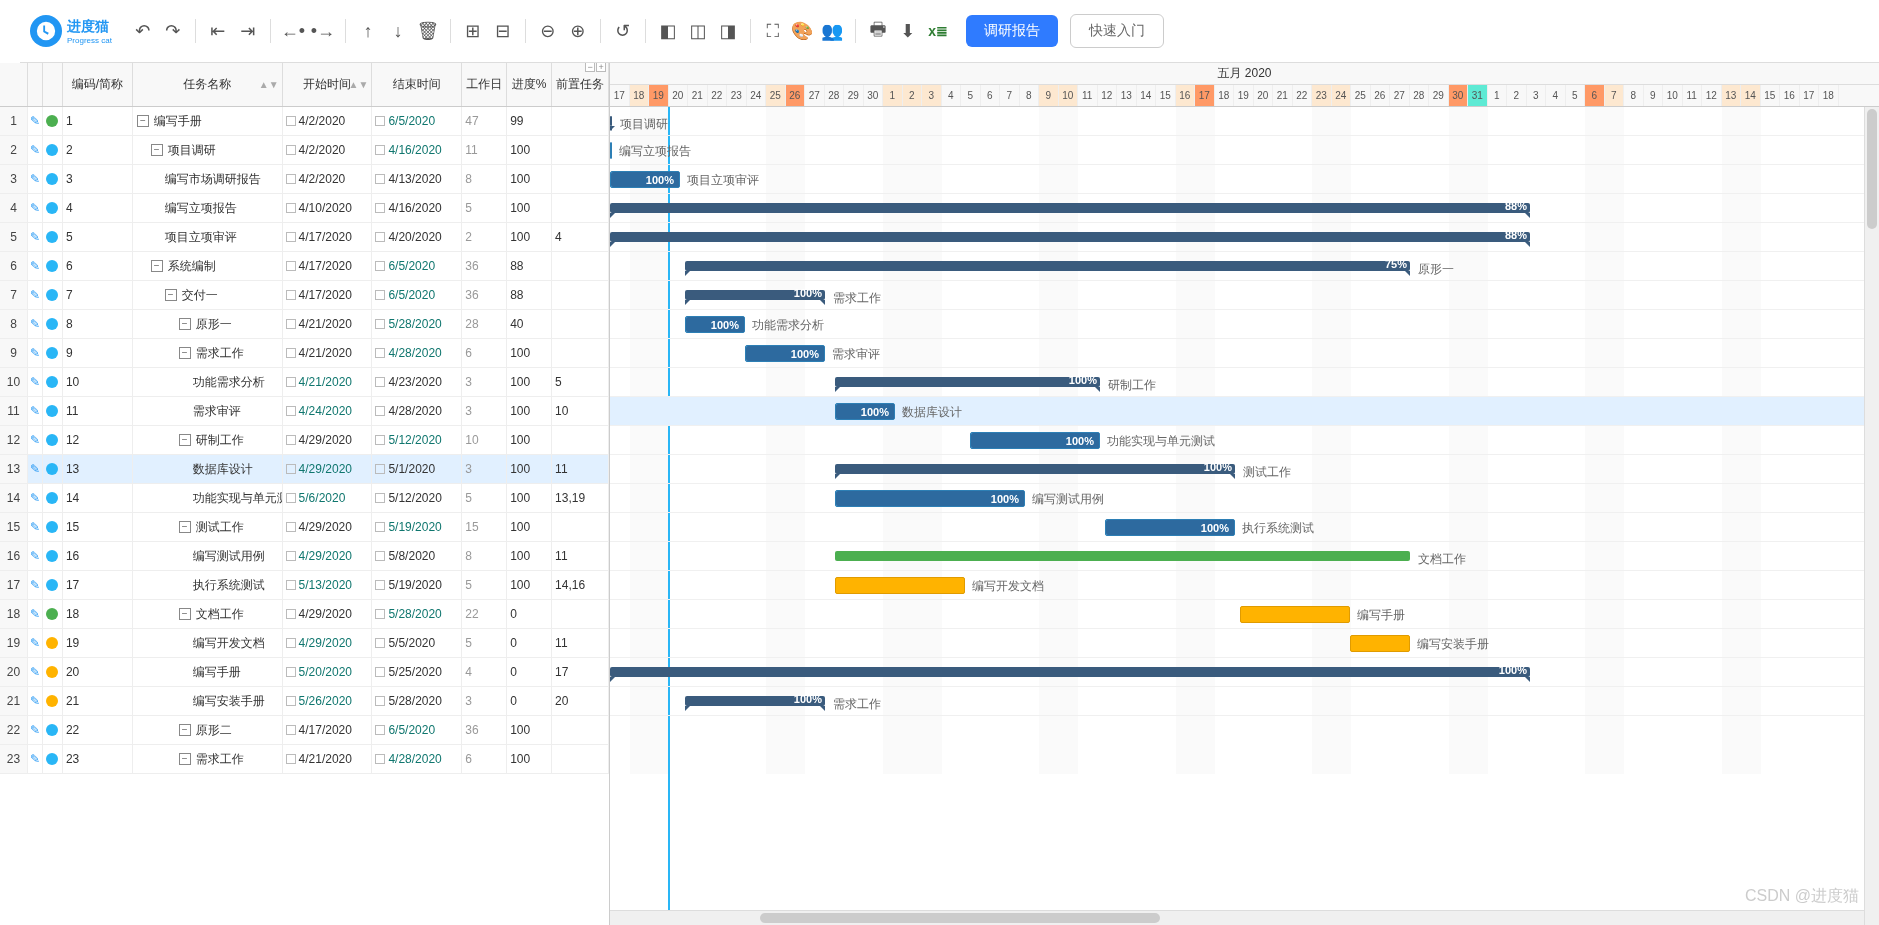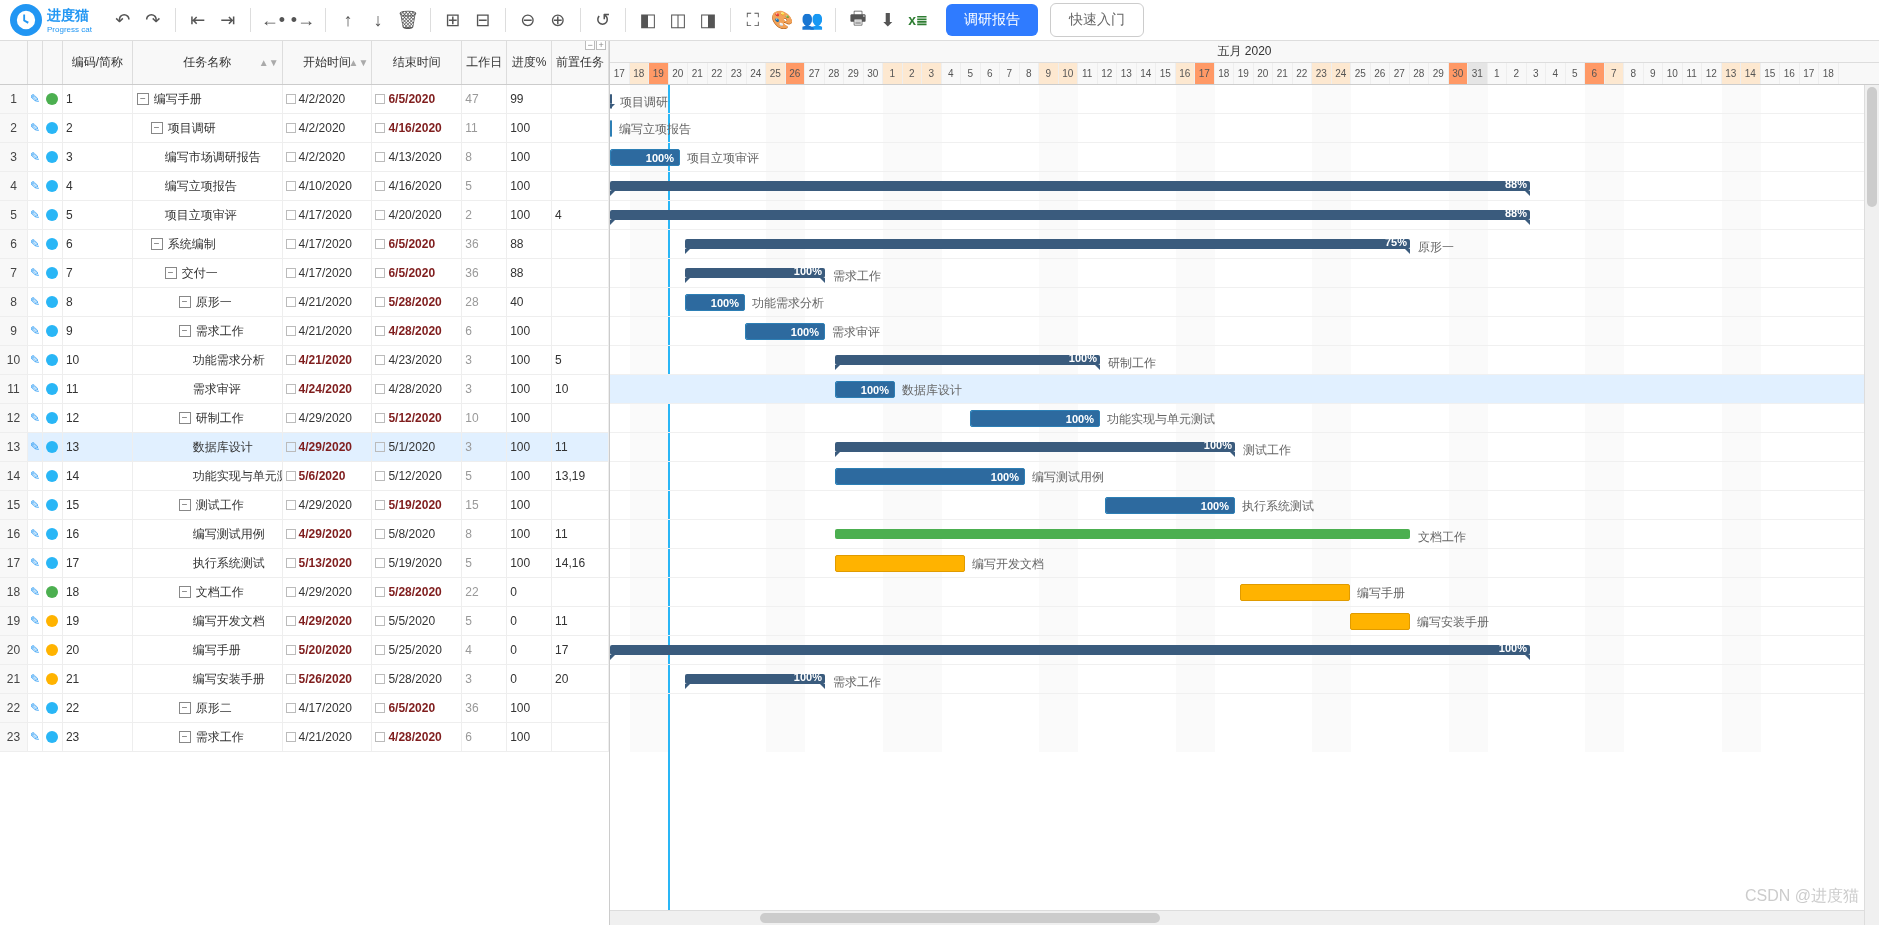--- a/index.html
+++ b/index.html
@@ -1,20 +1,20 @@
 <!DOCTYPE html>
 <html><head>
 <meta charset="utf-8">
 <style>
 * { margin: 0; padding: 0; box-sizing: border-box; }
 body { font-family: "Microsoft YaHei", Arial, sans-serif; font-size: 12px; color: #333; background: #fff; overflow: hidden; }
 .app { display: flex; flex-direction: column; height: 925px; width: 1879px; }
 
 
-.toolbar { height: 41px; display: flex; align-items: center; padding: 0 10px; border-bottom: 1px solid #ddd; gap: 2px; }
+.toolbar { height: 63px; display: flex; align-items: center; padding: 0 10px; border-bottom: 1px solid #ddd; gap: 2px; margin-left: 20px; }
 .logo { display: flex; align-items: center; gap: 5px; margin-right: 15px; }
 .logo-icon { width: 32px; height: 32px; border-radius: 50%; background: #2196F3; display: flex; align-items: center; justify-content: center; }
 .logo-icon svg { width: 22px; height: 22px; fill: #fff; }
 .logo-text { color: #2196F3; font-size: 14px; font-weight: bold; }
 .logo-sub { color: #2196F3; font-size: 8px; }
 .tb-btn { width: 28px; height: 28px; display: flex; align-items: center; justify-content: center; cursor: pointer; border-radius: 3px; color: #555; font-size: 18px; }
 .tb-sep { width: 1px; height: 24px; background: #ddd; margin: 0 6px; }
 .save-btn { background: #2F7BFF; color: #fff; padding: 7px 18px; border-radius: 6px; cursor: pointer; font-size: 14px; margin-left: 12px; border: none; }
 .quick-btn { border: 1px solid #ccc; background: #fff; color: #666; padding: 7px 18px; border-radius: 6px; cursor: pointer; font-size: 14px; margin-left: 10px; }
 
@@ -47,21 +47,21 @@
 .cell.idx { justify-content: center; color: #444; background: #f8f8f8; }
 .cell.edit { justify-content: center; color: #2196F3; cursor: pointer; }
 .cell.dot span { width: 12px; height: 12px; border-radius: 50%; display: inline-block; }
 .dot-blue { background: #29B6F6; }
 .dot-green { background: #4CAF50; }
 .dot-orange { background: #FFB300; }
 .cell.name { display: flex; align-items: center; }
 .tree-toggle { width: 12px; height: 12px; border: 1px solid #888; display: inline-flex; align-items: center; justify-content: center; margin-right: 5px; font-size: 10px; cursor: pointer; line-height: 1; color: #666; }
 .cell.start, .cell.end { color: #333; }
 .date-lock { width:10px; height:10px; border:1px solid #bbb; display:inline-block; margin-right:3px; }
-.cell.gray { color: #7f1d1d; font-weight: bold; }
+.cell.gray { color: #0f766e; }
 .cell.days { color: #999; }
 
 
 .tl-head { height: 44px; border-bottom: 1px solid #ccc; background: #f8f8f8; display:flex; flex-direction:column; }
 .tl-month { height: 22px; display: flex; align-items: center; justify-content: center; border-bottom: 1px solid #ddd; font-size: 12px; }
 .tl-days { height: 22px; display: flex; }
 .tl-day { width: 19.5px; text-align: center; font-size: 10px; border-right: 1px solid #eee; display:flex; align-items:center; justify-content:center; color:#555; }
 .tl-day.weekend { background: #fde8d0; }
 
 .gantt-body { flex: 1; position: relative; overflow: hidden; }
@@ -615,21 +615,21 @@
             <div class="tl-day">21</div>
             <div class="tl-day">22</div>
             <div class="tl-day weekend">23</div>
             <div class="tl-day weekend">24</div>
             <div class="tl-day">25</div>
             <div class="tl-day">26</div>
             <div class="tl-day">27</div>
             <div class="tl-day">28</div>
             <div class="tl-day">29</div>
             <div class="tl-day weekend" style="background: rgb(255, 153, 102);">30</div>
-            <div class="tl-day weekend" style="background: #e5e5e5;">31</div>
+            <div class="tl-day weekend" style="background: #5eead4;">31</div>
             <div class="tl-day">1</div>
             <div class="tl-day">2</div>
             <div class="tl-day">3</div>
             <div class="tl-day">4</div>
             <div class="tl-day">5</div>
             <div class="tl-day weekend" style="background: rgb(255, 153, 102);">6</div>
             <div class="tl-day weekend">7</div>
             <div class="tl-day">8</div>
             <div class="tl-day">9</div>
             <div class="tl-day">10</div>

